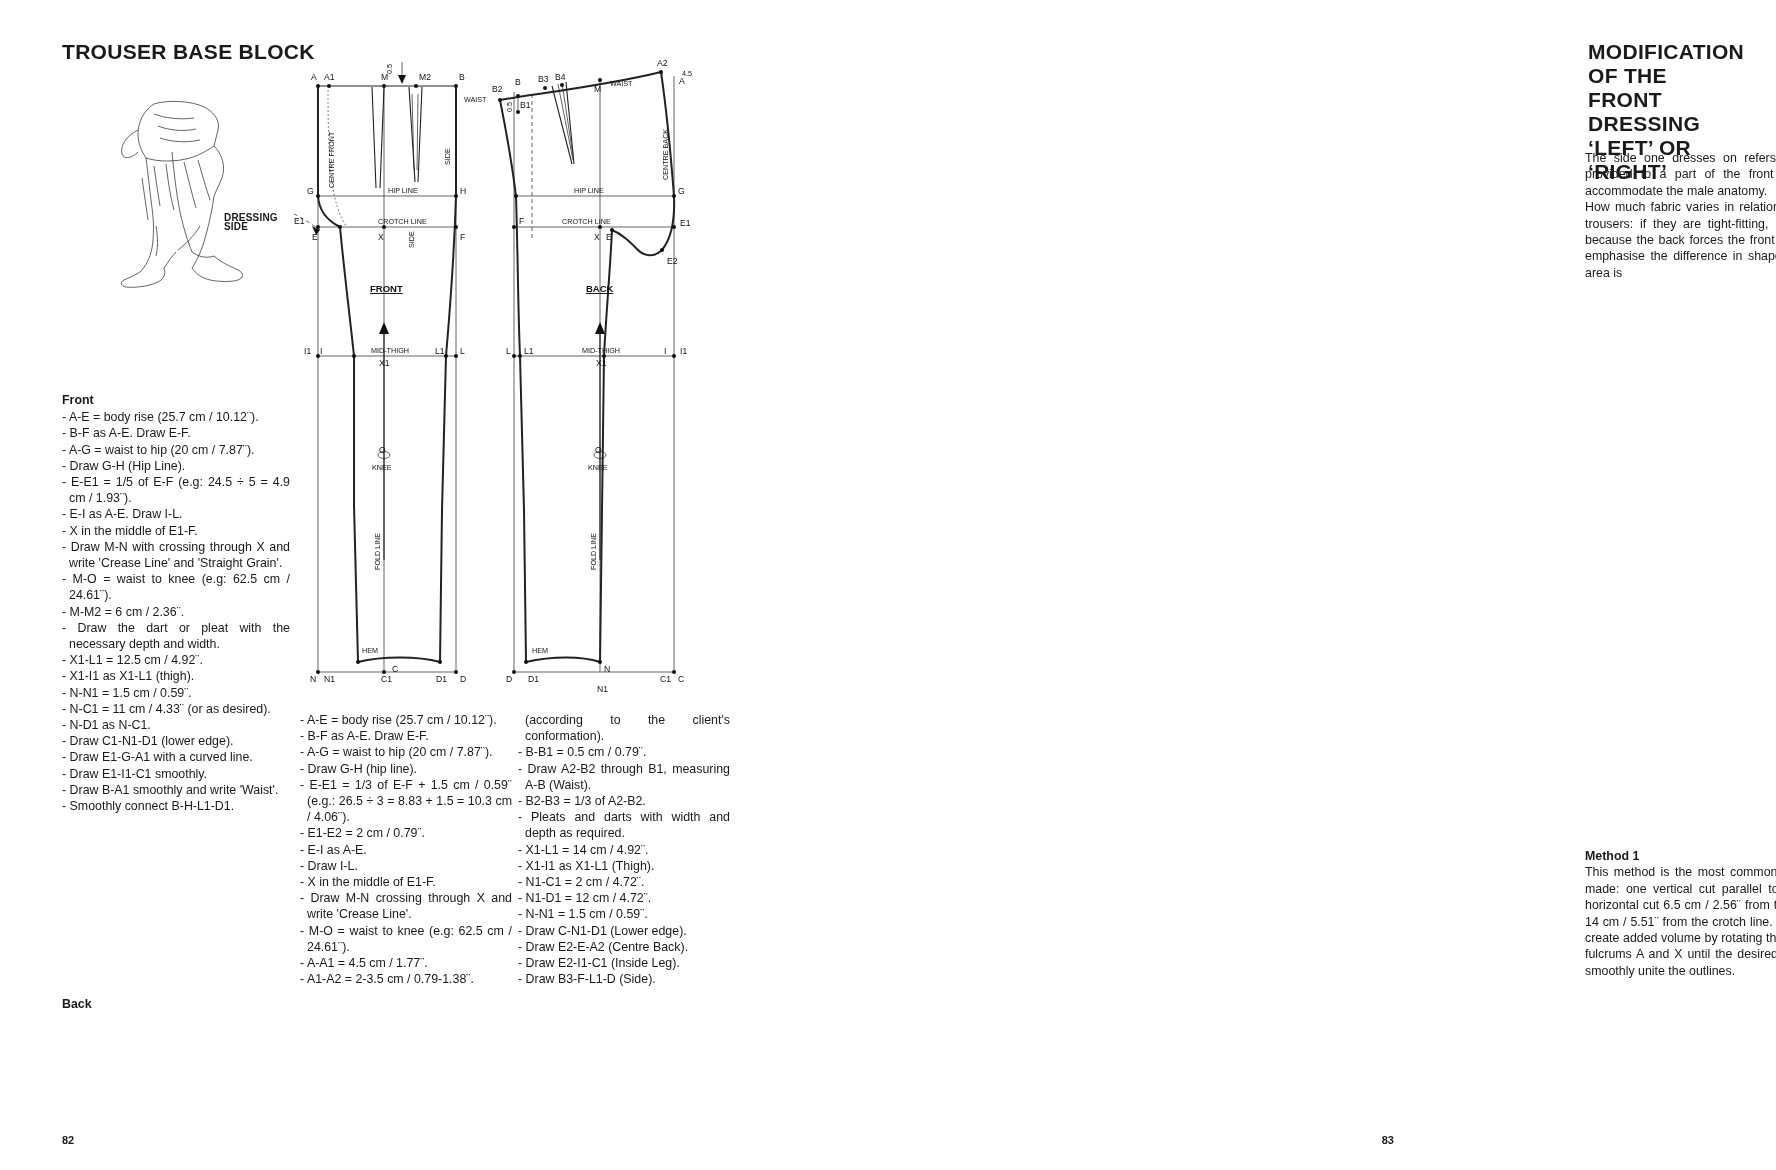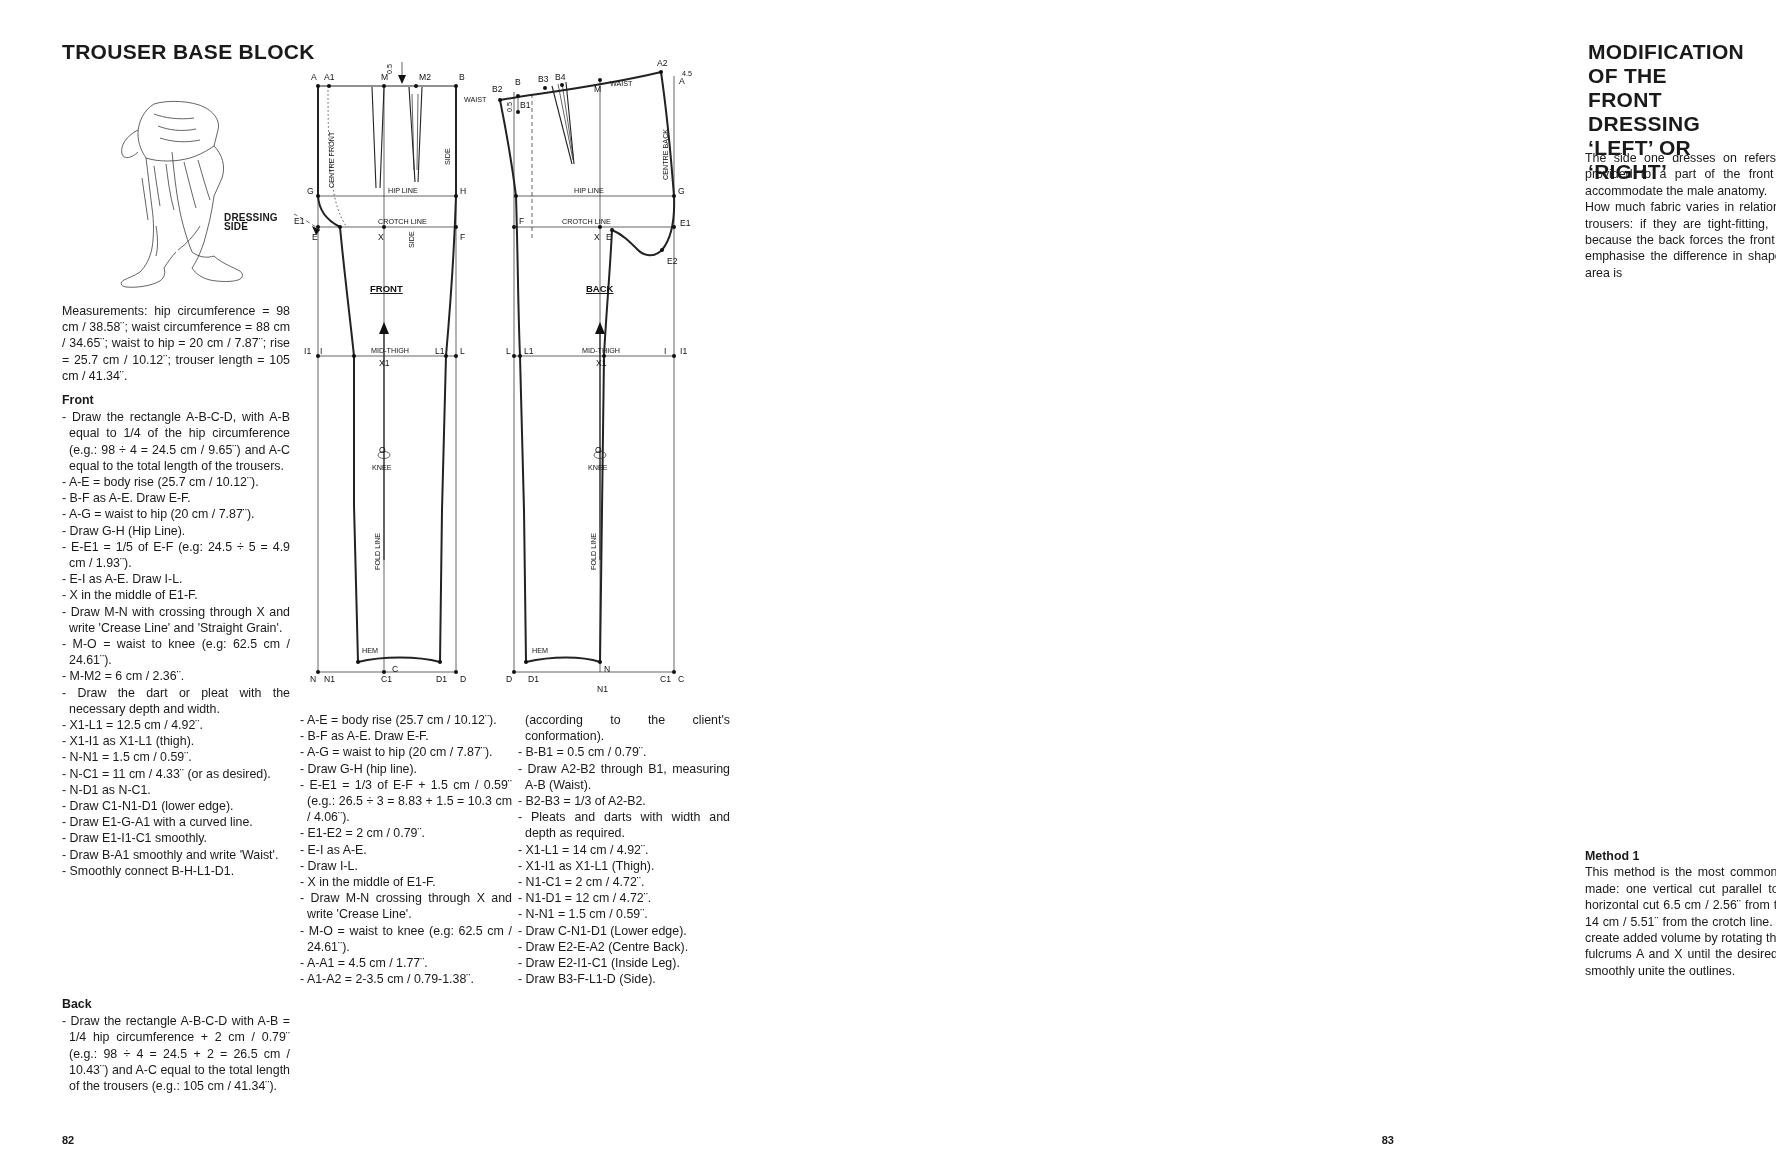--- a/index.html
+++ b/index.html
@@ -96,28 +96,24 @@
           <path d="M70 68 C72 84, 74 100, 78 114"></path>
           <path d="M88 66 C92 82, 96 98, 100 112"></path>
           <path d="M102 64 C106 78, 110 92, 114 104"></path>
           <path d="M46 82 C48 96, 50 110, 52 124"></path>
           <path d="M104 130 C98 140, 90 148, 82 154"></path>
           <path d="M60 130 C62 142, 62 152, 60 160"></path>
         </g>
       </svg>
     </div>
 
-    <div class="col" id="measure-col">
-      <p>Measurements: hip circumference = 98 cm / 38.58¨; waist circumference = 88 cm / 34.65¨; waist to hip = 20 cm / 7.87¨; rise = 25.7 cm / 10.12¨; trouser length = 105 cm / 41.34¨.</p>
-    </div>
 
     <div class="col" id="front-list">
       <p class="hdr" style="margin-top:0">Front</p>
       <ul>
-        <li>- Draw the rectangle A-B-C-D, with A-B equal to 1/4 of the hip circumference (e.g.: 98 ÷ 4 = 24.5 cm / 9.65¨) and A-C equal to the total length of the trousers.</li>
         <li>- A-E = body rise (25.7 cm / 10.12¨).</li>
         <li>- B-F as A-E. Draw E-F.</li>
         <li>- A-G = waist to hip (20 cm / 7.87¨).</li>
         <li>- Draw G-H (Hip Line).</li>
         <li>- E-E1 = 1/5 of E-F (e.g: 24.5 ÷ 5 = 4.9 cm / 1.93¨).</li>
         <li>- E-I as A-E. Draw I-L.</li>
         <li>- X in the middle of E1-F.</li>
         <li>- Draw M-N with crossing through X and write 'Crease Line' and 'Straight Grain'.</li>
         <li>- M-O = waist to knee (e.g: 62.5 cm / 24.61¨).</li>
         <li>- M-M2 = 6 cm / 2.36¨.</li>
@@ -130,23 +126,20 @@
         <li>- Draw C1-N1-D1 (lower edge).</li>
         <li>- Draw E1-G-A1 with a curved line.</li>
         <li>- Draw E1-I1-C1 smoothly.</li>
         <li>- Draw B-A1 smoothly and write 'Waist'.</li>
         <li>- Smoothly connect B-H-L1-D1.</li>
       </ul>
     </div>
 
     <div class="col" id="back-list">
       <p class="hdr" style="margin-top:0">Back</p>
-      <ul>
-        <li>- Draw the rectangle A-B-C-D with A-B = 1/4 hip circumference + 2 cm / 0.79¨ (e.g.: 98 ÷ 4 = 24.5 + 2 = 26.5 cm / 10.43¨) and A-C equal to the total length of the trousers (e.g.: 105 cm / 41.34¨).</li>
-      </ul>
     </div>
 
     <div class="col" id="col2">
       <ul>
         <li>- A-E = body rise (25.7 cm / 10.12¨).</li>
         <li>- B-F as A-E. Draw E-F.</li>
         <li>- A-G = waist to hip (20 cm / 7.87¨).</li>
         <li>- Draw G-H (hip line).</li>
         <li>- E-E1 = 1/3 of E-F + 1.5 cm / 0.59¨ (e.g.: 26.5 ÷ 3 = 8.83 + 1.5 = 10.3 cm / 4.06¨).</li>
         <li>- E1-E2 = 2 cm / 0.79¨.</li>

